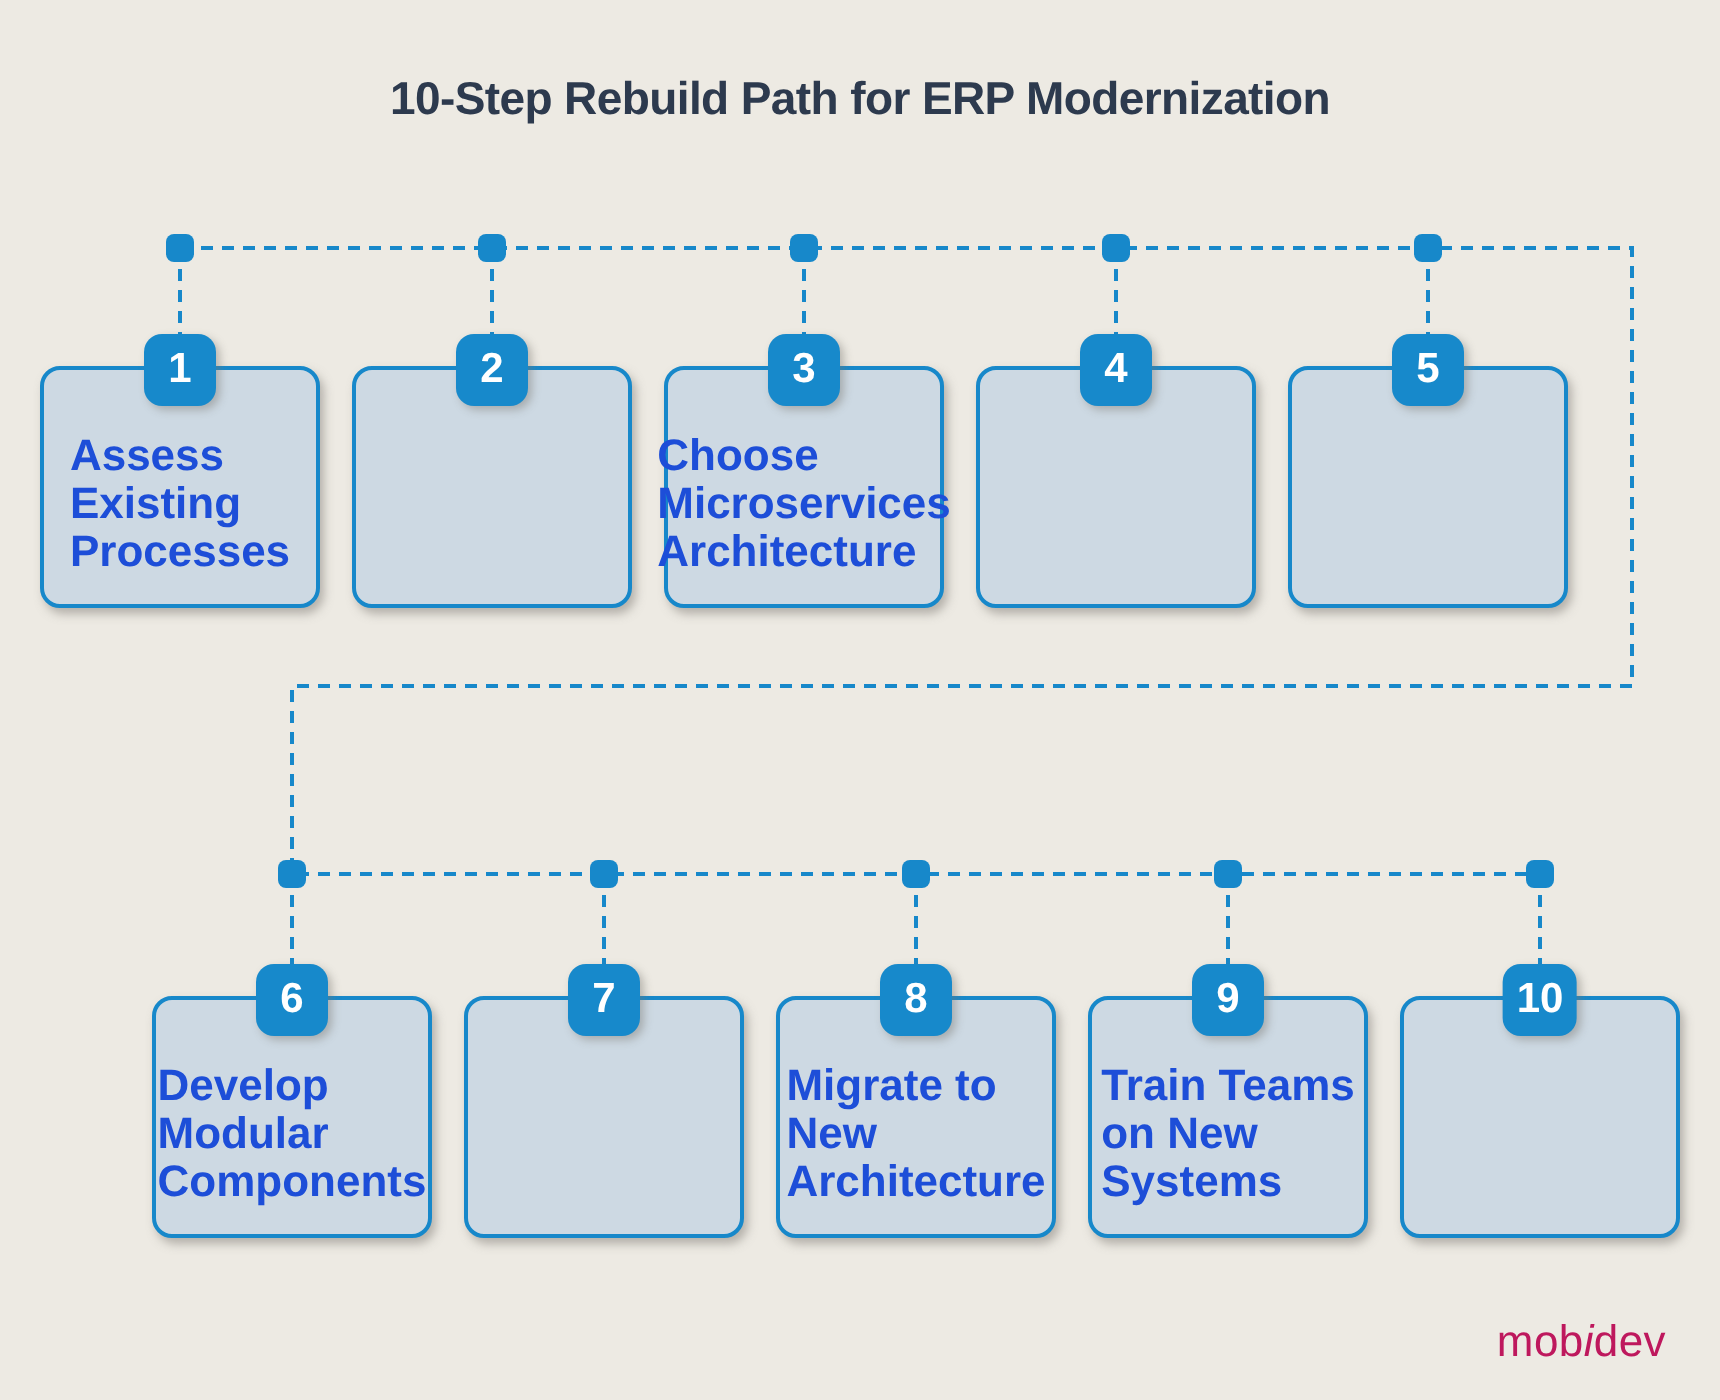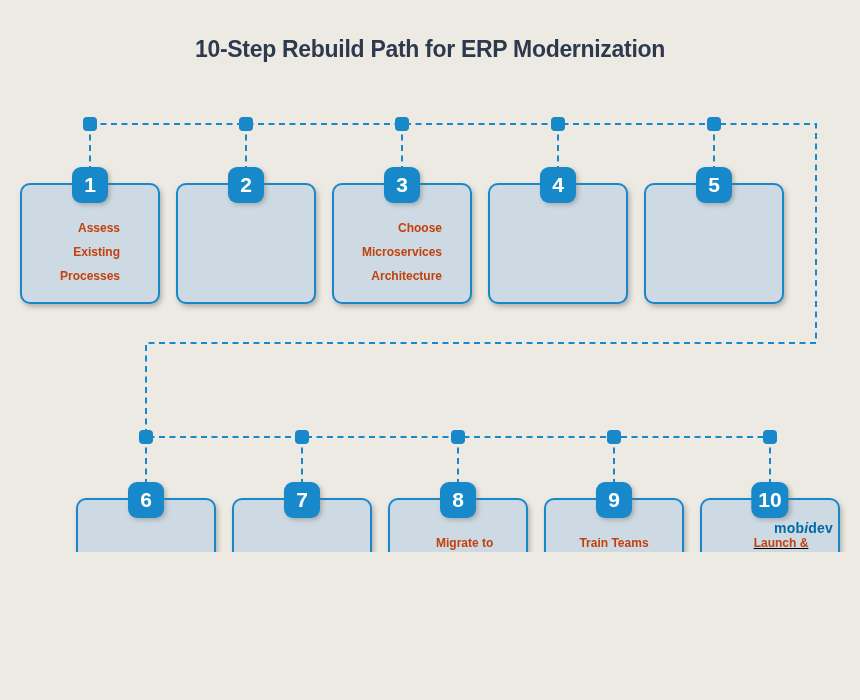--- a/index.html
+++ b/index.html
@@ -4,21 +4,21 @@
 <style>
   html, body {
     margin: 0;
     padding: 0;
     background: #edeae3;
     font-family: "Liberation Sans", sans-serif;
   }
   .canvas {
     position: relative;
     width: 860px;
-    height: 552px;
+    height: 700px;
     background: #edeae3;
     overflow: hidden;
   }
   .title {
     position: absolute;
     top: 36px;
     left: 0;
     width: 100%;
     margin: 0;
     text-align: center;
@@ -73,34 +73,34 @@
     color: #ffffff;
     font-size: 21px;
     font-weight: 700;
     display: flex;
     align-items: center;
     justify-content: center;
     box-shadow: 2px 2px 4px rgba(120, 118, 110, 0.45);
   }
   .card-label {
     white-space: pre-line;
-    text-align: right;
-    font-size: 12px;
+    text-align: left;
+    font-size: 22px;
     font-weight: 600;
     line-height: 24px;
-    color: #c2410c;
+    color: #1d4ed8;
   }
   .logo {
     position: absolute;
     right: 27px;
     bottom: 16px;
-    font-size: 14px;
-    font-weight: 700;
+    font-size: 22px;
+    font-weight: 400;
     letter-spacing: 0.2px;
-    color: #0369a1;
+    color: #be185d;
   }
   .logo .logo-i {
     font-style: italic;
   }
 </style>
 </head>
 <body>
 
 <div class="canvas">
 
@@ -152,38 +152,38 @@
   </div>
   <div class="card" style="left:488px; top:183px;">
     <div class="badge">4</div>
   </div>
   <div class="card" style="left:644px; top:183px;">
     <div class="badge">5</div>
   </div>
 
   <div class="card" style="left:76px; top:498px;">
     <div class="badge">6</div>
+    <div class="card-label">Develop
+Modular
+Components</div>
   </div>
   <div class="card" style="left:232px; top:498px;">
     <div class="badge">7</div>
   </div>
   <div class="card" style="left:388px; top:498px;">
     <div class="badge">8</div>
     <div class="card-label">Migrate to
 New
 Architecture</div>
   </div>
   <div class="card" style="left:544px; top:498px;">
     <div class="badge">9</div>
     <div class="card-label">Train Teams
 on New
 Systems</div>
   </div>
   <div class="card" style="left:700px; top:498px;text-decoration:underline;">
     <div class="badge">10</div>
-    <div class="card-label">Launch &amp;
-Continuously
-Update</div>
   </div>
 
   <div class="logo"><span>mob</span><span class="logo-i">i</span><span>dev</span></div>
 
 </div>
 
 </body></html>

